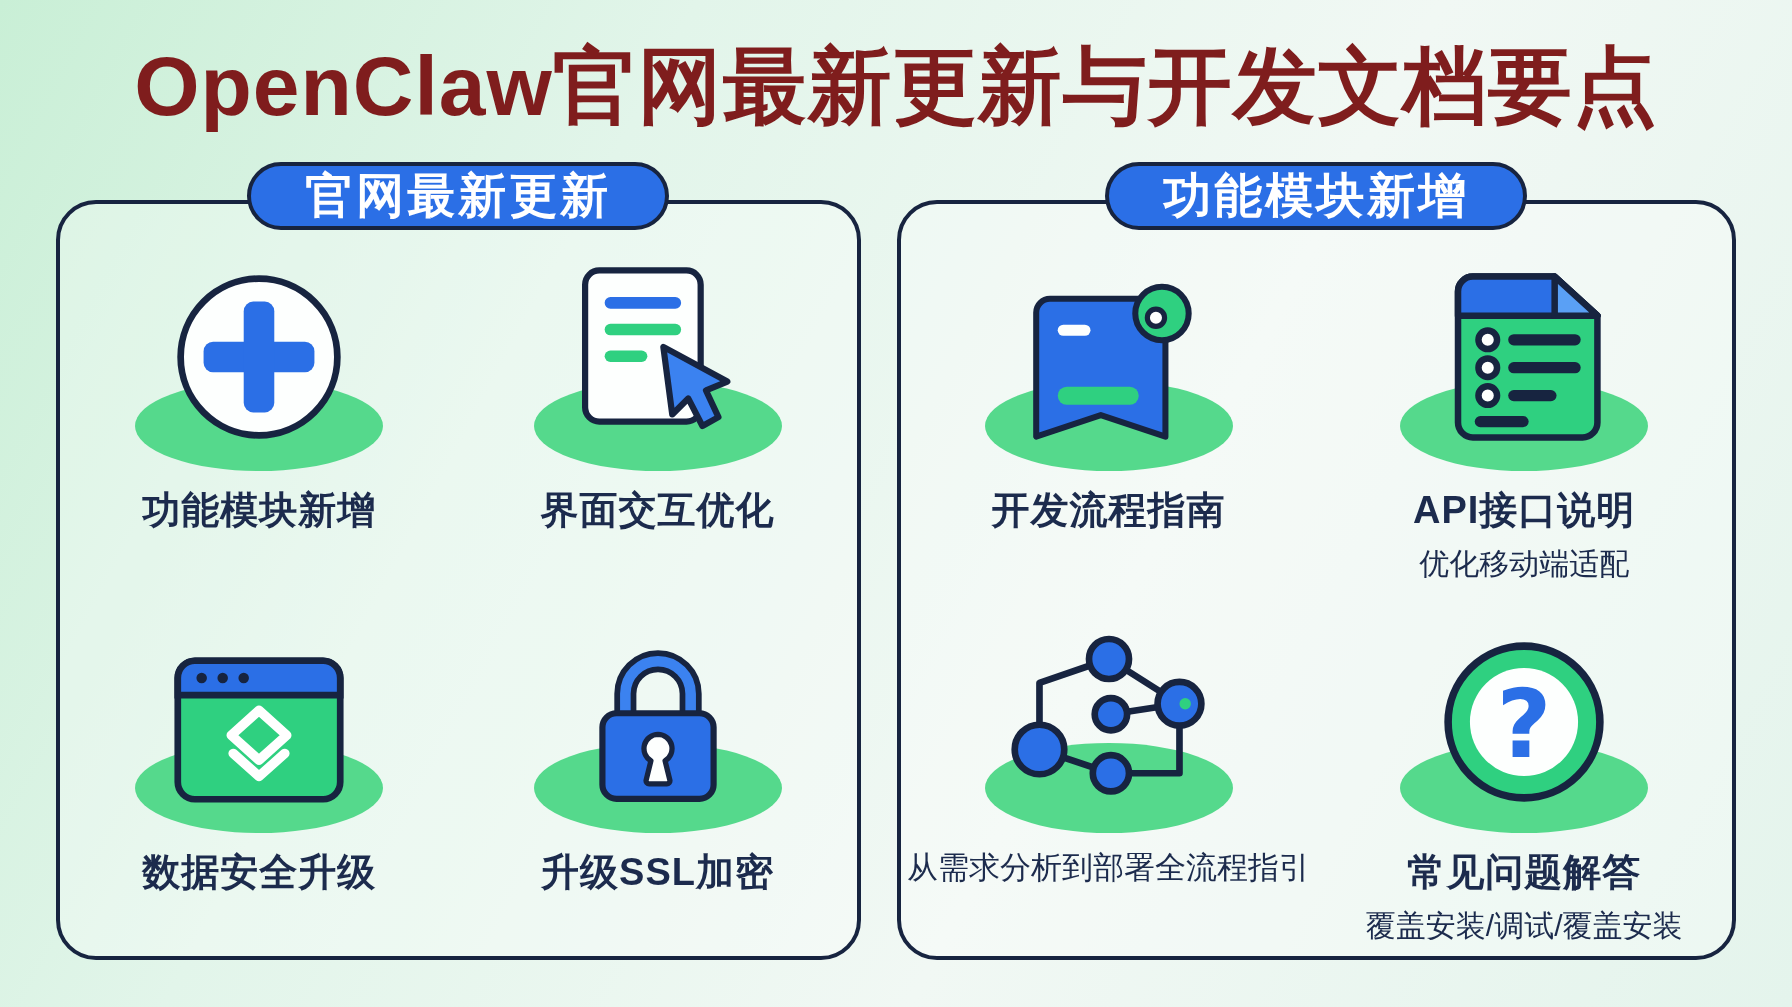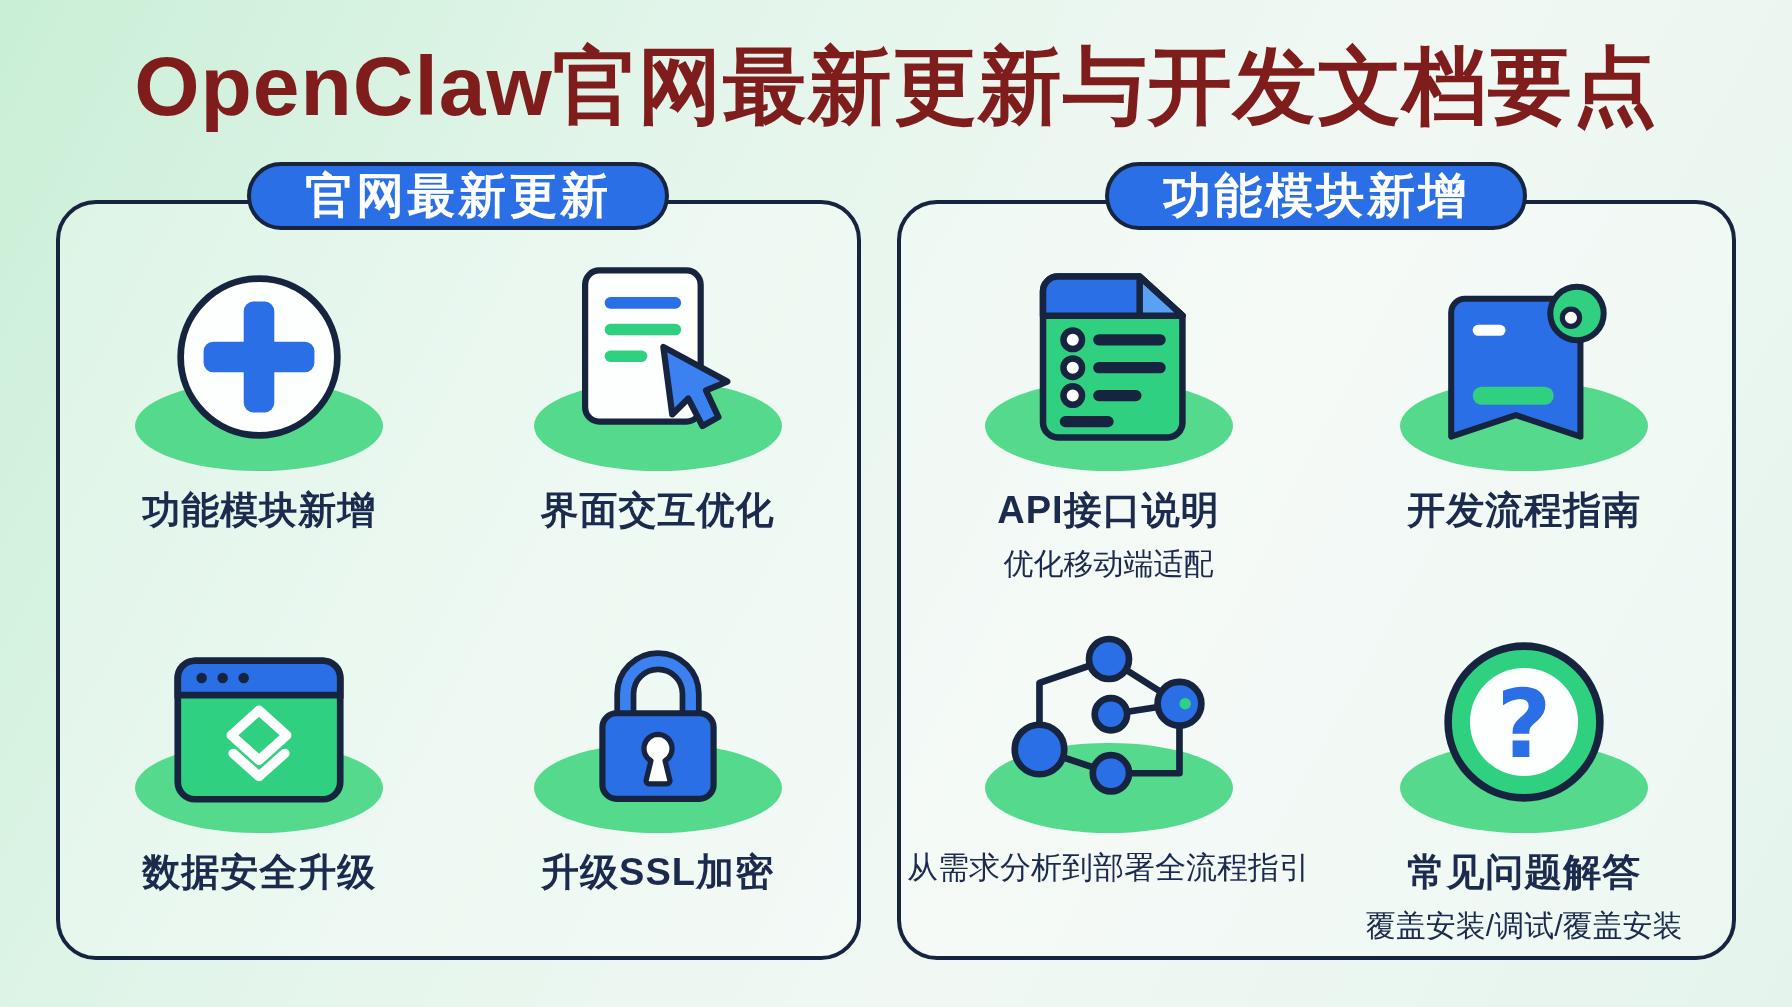--- a/index.html
+++ b/index.html
@@ -124,20 +124,36 @@
         </div>
         <div class="item-title">升级SSL加密</div>
       </div>
 
     </div>
   </section>
 
   <section class="panel panel-right">
     <div class="pill">功能模块新增</div>
     <div class="grid">
+
+      <div class="item">
+        <div class="icon-stage">
+          <div class="shadow"></div>
+          <span>
+            <svg width="168" height="160" viewBox="0 0 195 185">
+              <path d="M13 34 a16 16 0 0 1 16 -16 H147 a16 16 0 0 1 16 16 V178 L88 153 L13 178 Z" fill="#2B6FE6" stroke="#172440" stroke-width="7" stroke-linejoin="round"></path>
+              <rect x="38" y="48" width="38" height="13" rx="6.5" fill="#FDFFFE"></rect>
+              <rect x="38" y="120" width="94" height="21" rx="10.5" fill="#2FD080"></rect>
+              <circle cx="159" cy="35" r="31" fill="#2FD080" stroke="#172440" stroke-width="7"></circle>
+              <circle cx="152" cy="40" r="10" fill="#FDFFFE" stroke="#172440" stroke-width="6"></circle>
+            </svg>
+          </span>
+        </div>
+        <div class="item-title">开发流程指南</div>
+      </div>
 
       <div class="item">
         <div class="icon-stage">
           <div class="shadow"></div>
           <span>
             <svg width="158" height="172" viewBox="0 0 170 185">
               <path d="M30 6 H118 L164 48 V163 a16 16 0 0 1 -16 16 H30 a16 16 0 0 1 -16 -16 V22 a16 16 0 0 1 16 -16 Z" fill="#2FD080" stroke="#172440" stroke-width="7" stroke-linejoin="round"></path>
               <path d="M30 6 H118 L164 48 H14 V22 a16 16 0 0 1 16 -16 Z" fill="#2B6FE6" stroke="#172440" stroke-width="7" stroke-linejoin="round"></path>
               <path d="M118 6 L164 48 H118 Z" fill="#5AA0F5" stroke="#172440" stroke-width="7" stroke-linejoin="round"></path>
               <circle cx="46" cy="74" r="10" fill="#FDFFFE" stroke="#172440" stroke-width="7"></circle>
@@ -147,36 +163,20 @@
               <circle cx="46" cy="134" r="10" fill="#FDFFFE" stroke="#172440" stroke-width="7"></circle>
               <rect x="68" y="128" width="52" height="12" rx="6" fill="#172440"></rect>
               <rect x="32" y="156" width="58" height="12" rx="6" fill="#172440"></rect>
             </svg>
           </span>
         </div>
         <div class="item-title">API接口说明</div>
         <div class="item-subtitle">优化移动端适配</div>
       </div>
 
-      <div class="item">
-        <div class="icon-stage">
-          <div class="shadow"></div>
-          <span>
-            <svg width="168" height="160" viewBox="0 0 195 185">
-              <path d="M13 34 a16 16 0 0 1 16 -16 H147 a16 16 0 0 1 16 16 V178 L88 153 L13 178 Z" fill="#2B6FE6" stroke="#172440" stroke-width="7" stroke-linejoin="round"></path>
-              <rect x="38" y="48" width="38" height="13" rx="6.5" fill="#FDFFFE"></rect>
-              <rect x="38" y="120" width="94" height="21" rx="10.5" fill="#2FD080"></rect>
-              <circle cx="159" cy="35" r="31" fill="#2FD080" stroke="#172440" stroke-width="7"></circle>
-              <circle cx="152" cy="40" r="10" fill="#FDFFFE" stroke="#172440" stroke-width="6"></circle>
-            </svg>
-          </span>
-        </div>
-        <div class="item-title">开发流程指南</div>
-      </div>
-
       <div class="item row2">
         <div class="icon-stage">
           <div class="shadow"></div>
           <span>
             <svg width="200" height="172" viewBox="0 0 210 180">
               <path d="M32 122 V52 L105 27 L179 74 V147 H107 L32 122" fill="none" stroke="#172440" stroke-width="7" stroke-linejoin="round"></path>
               <path d="M107 85 L179 74" fill="none" stroke="#172440" stroke-width="7"></path>
               <circle cx="105" cy="27" r="21" fill="#2B6FE6" stroke="#172440" stroke-width="7"></circle>
               <circle cx="179" cy="74" r="23" fill="#2B6FE6" stroke="#172440" stroke-width="7"></circle>
               <circle cx="107" cy="85" r="17" fill="#2B6FE6" stroke="#172440" stroke-width="7"></circle>

